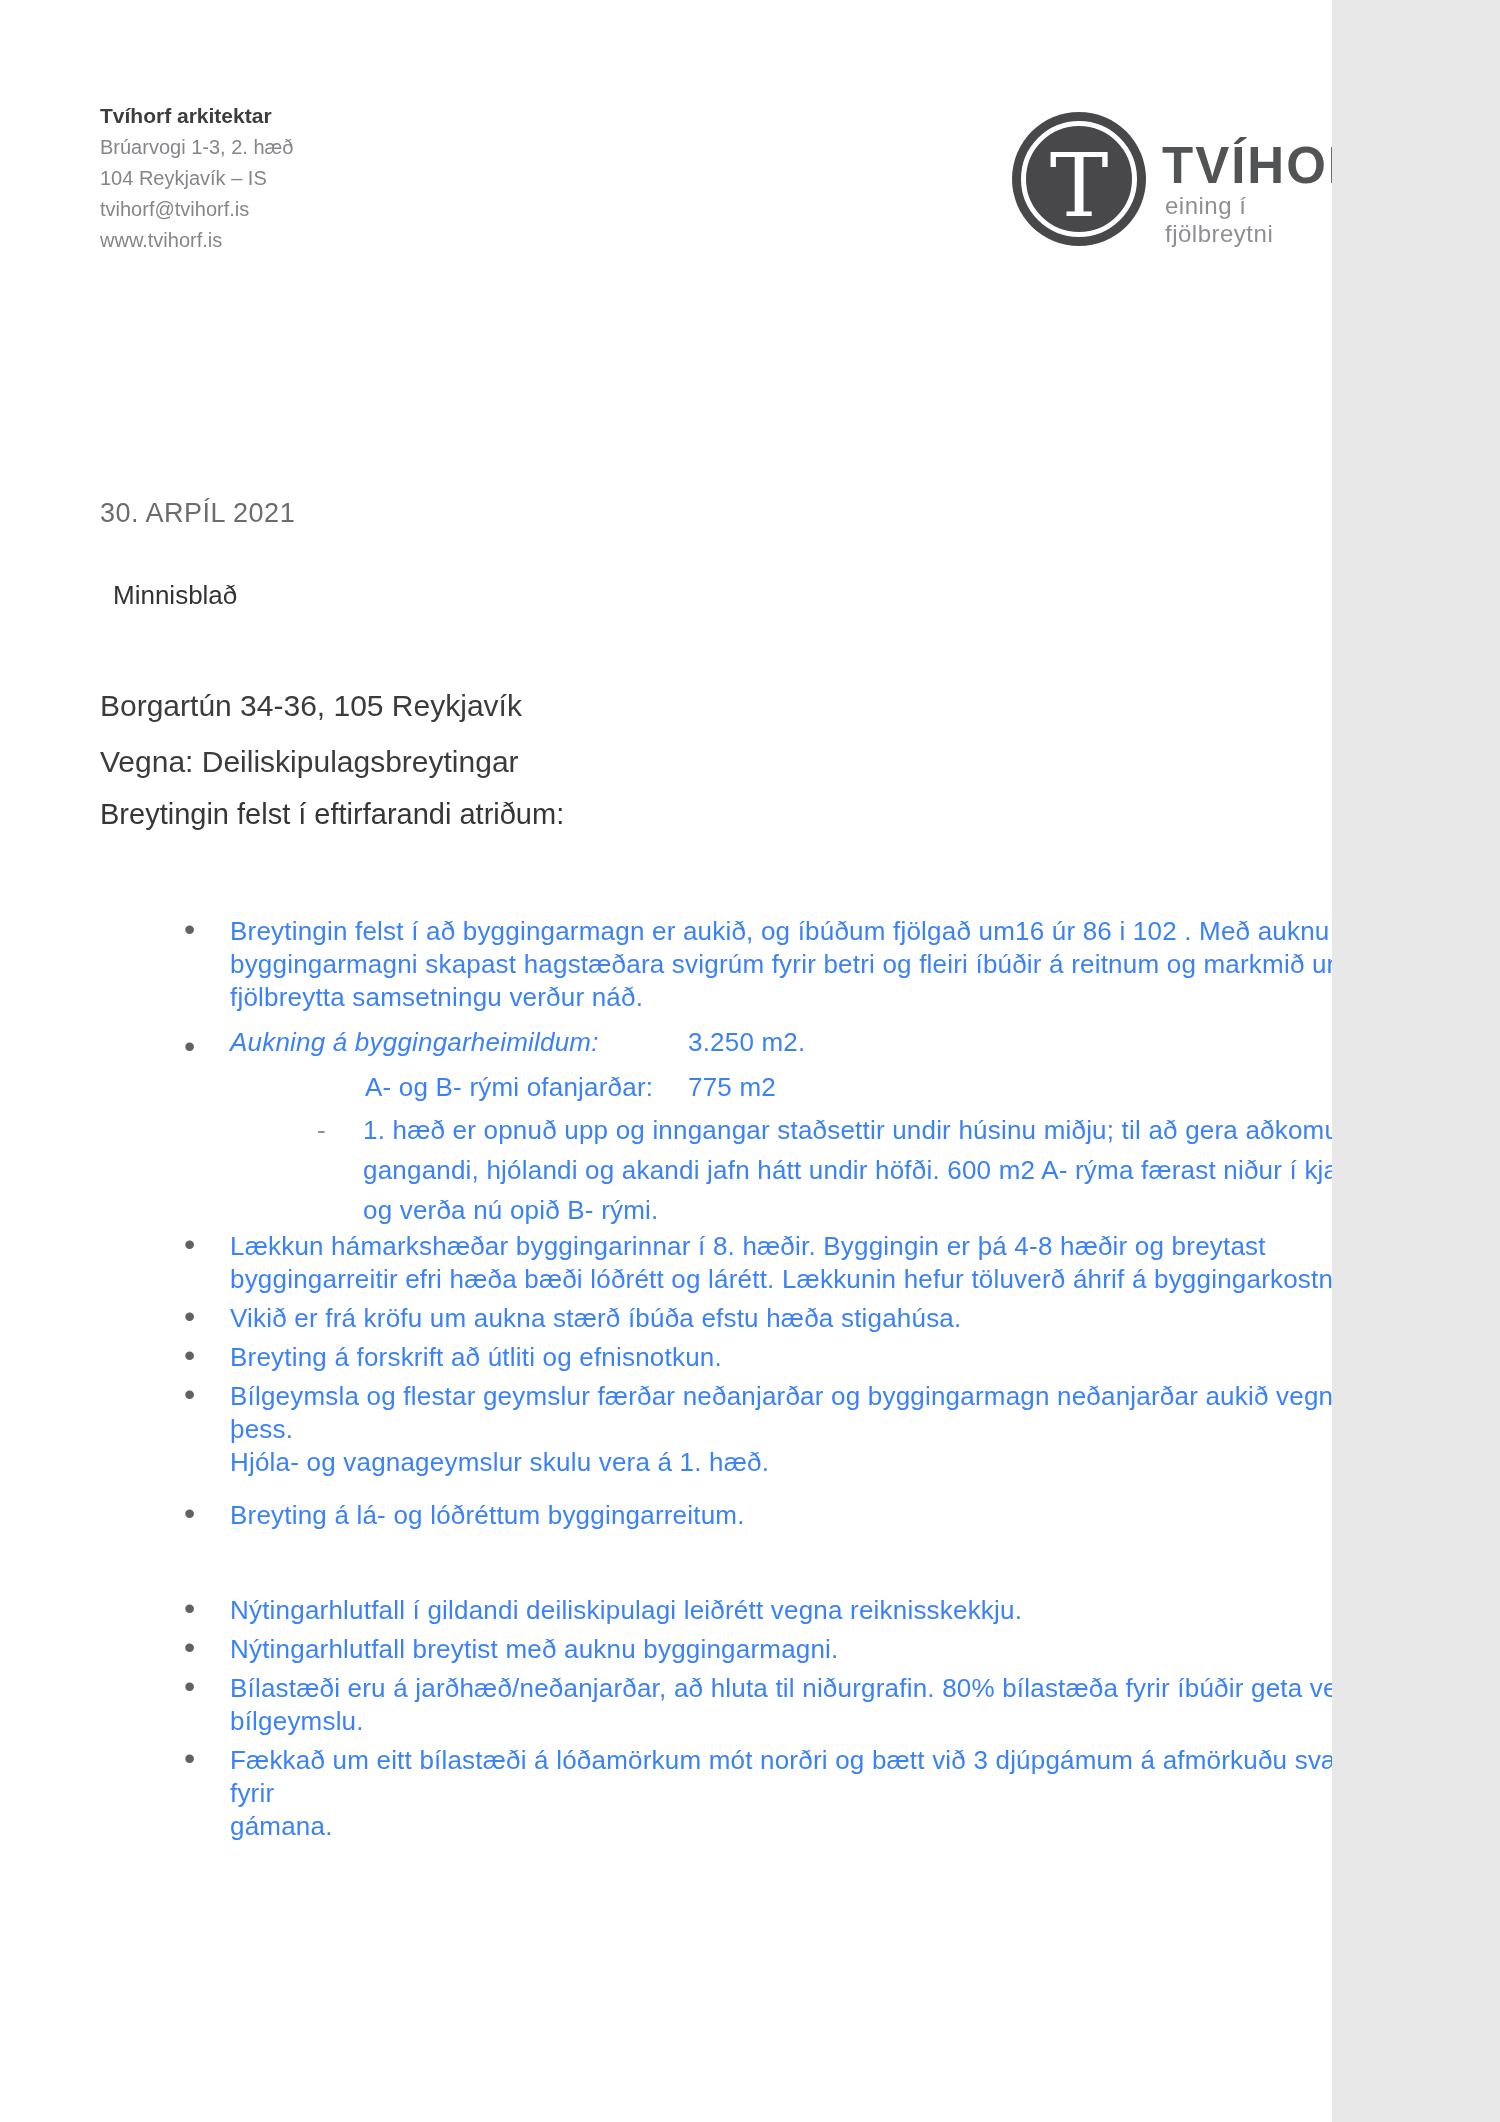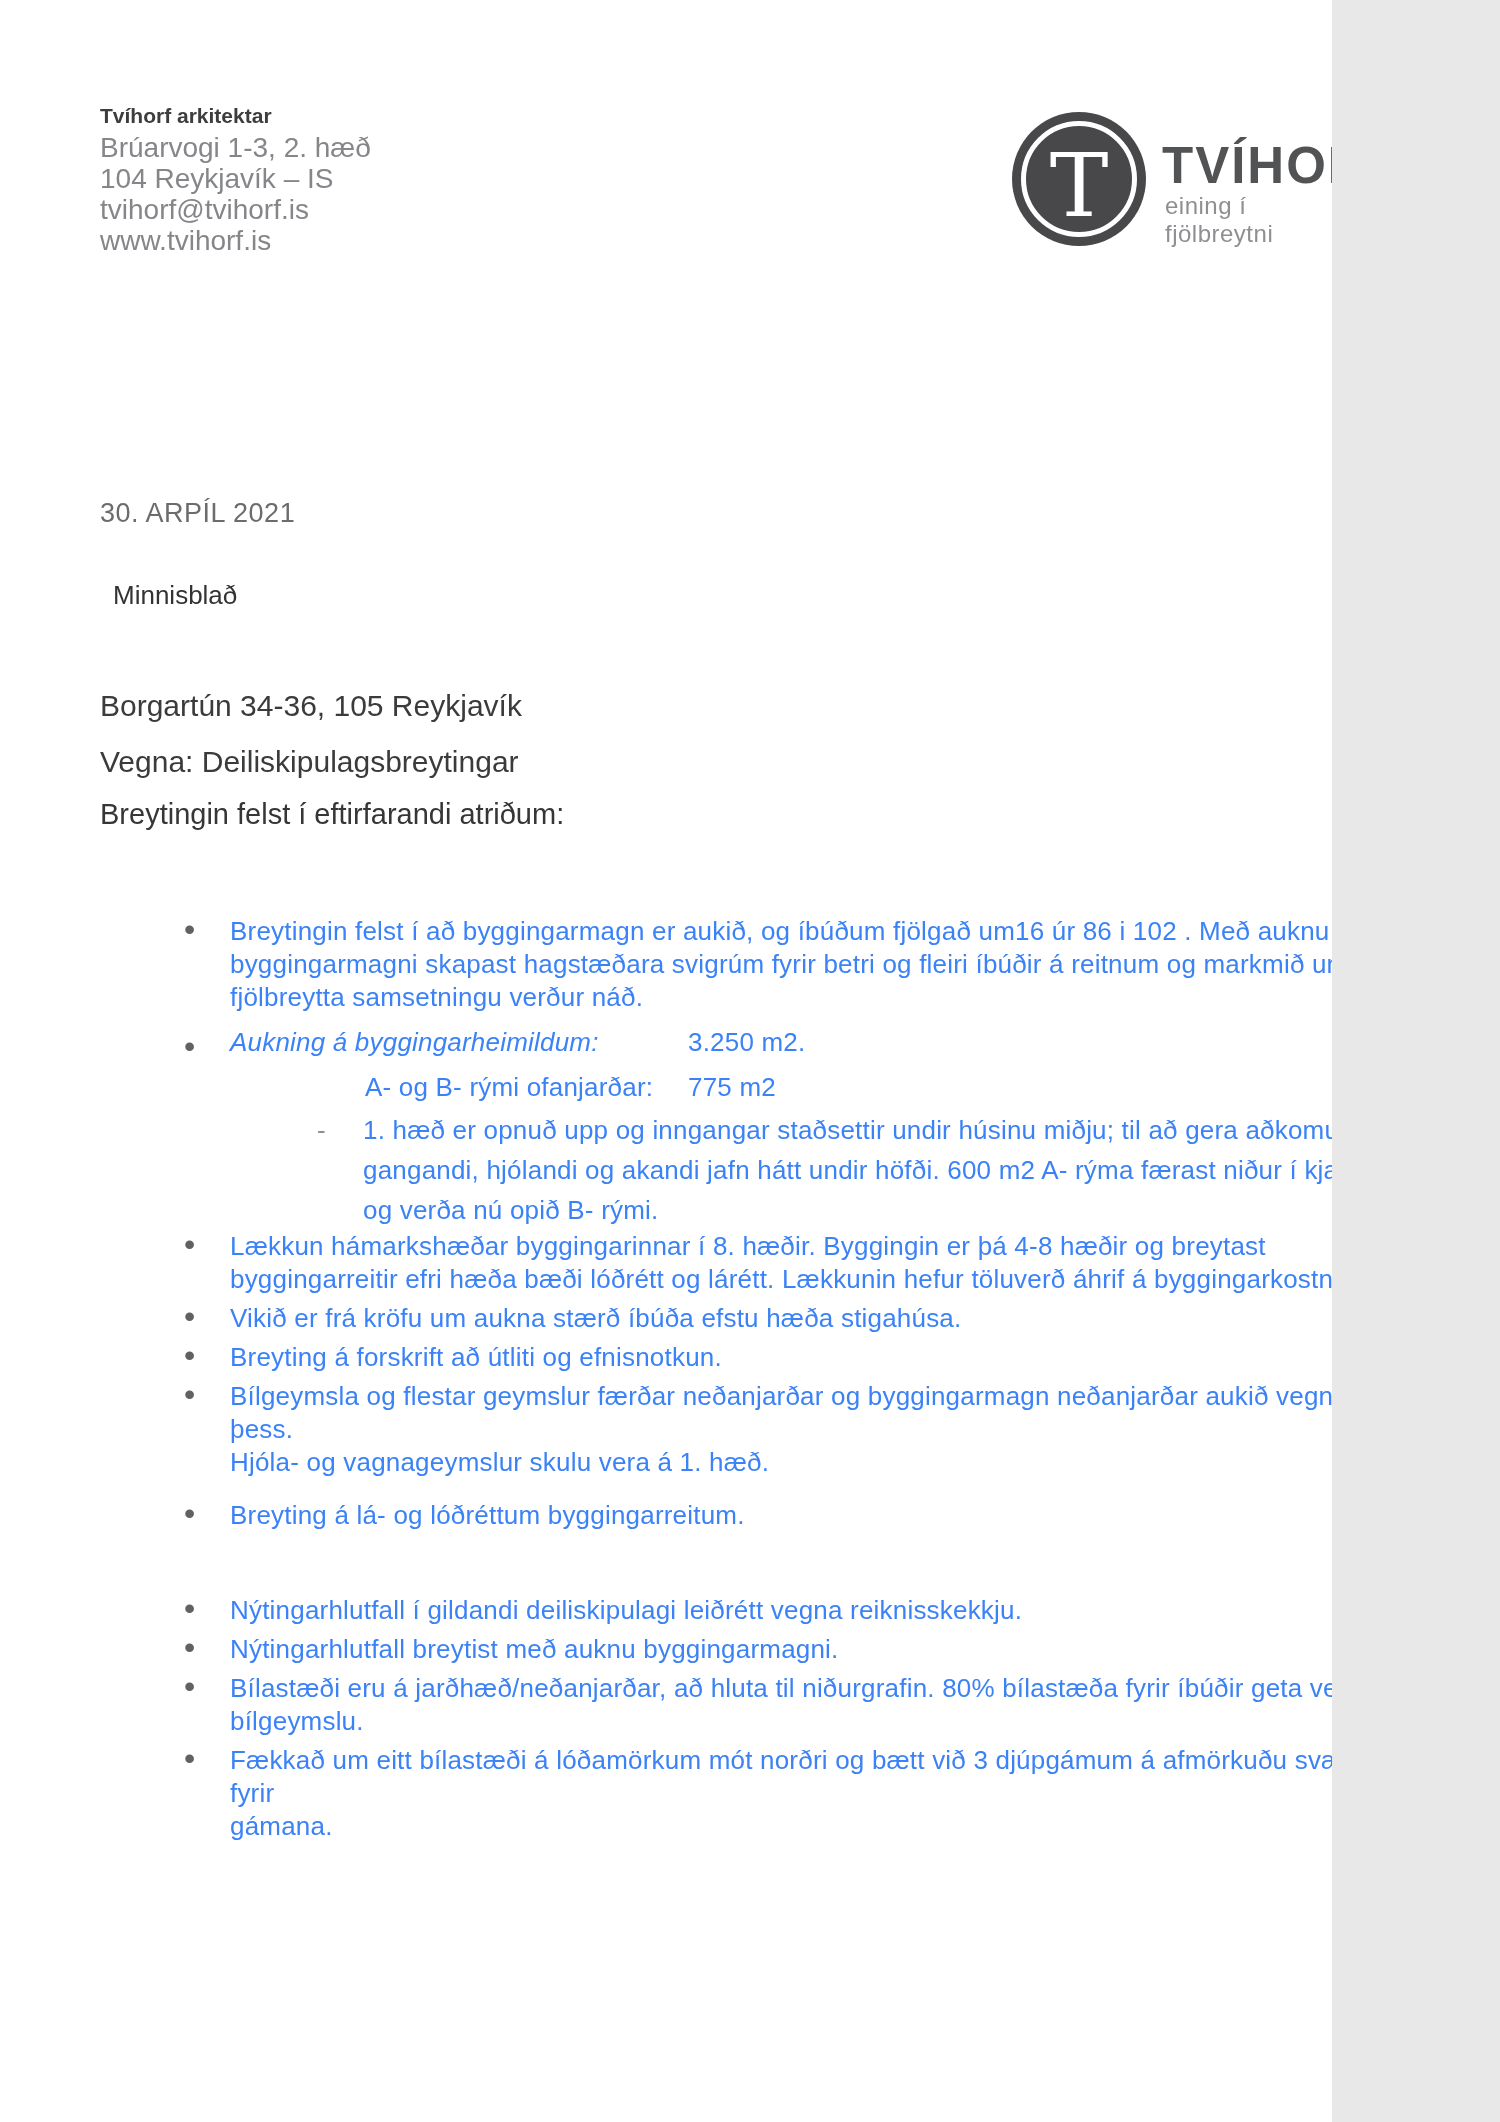--- a/index.html
+++ b/index.html
@@ -6,21 +6,21 @@
   .page{
     position:relative;
     width:1332px;height:2122px;
     background:#ffffff;
     font-family:"Liberation Sans", sans-serif;
     overflow:hidden;
   }
   
   .addr{position:absolute;left:100px;top:100px;}
   .addr .company{font-size:21px;font-weight:bold;color:#3c3d3f;line-height:32px;}
-  .addr .lines{font-size:28px;color:#85868a;line-height:31px;white-space:pre-line;}
+  .addr .lines{font-size:20px;color:#85868a;line-height:31px;white-space:pre-line;}
   
   .logo-circle{
     position:absolute;left:1012px;top:112px;width:134px;height:134px;
     background:#48484a;border-radius:50%;
   }
   .logo-ring{
     position:absolute;left:9px;top:9px;right:9px;bottom:9px;
     border:5px solid #ffffff;border-radius:50%;
   }
   .logo-t{

